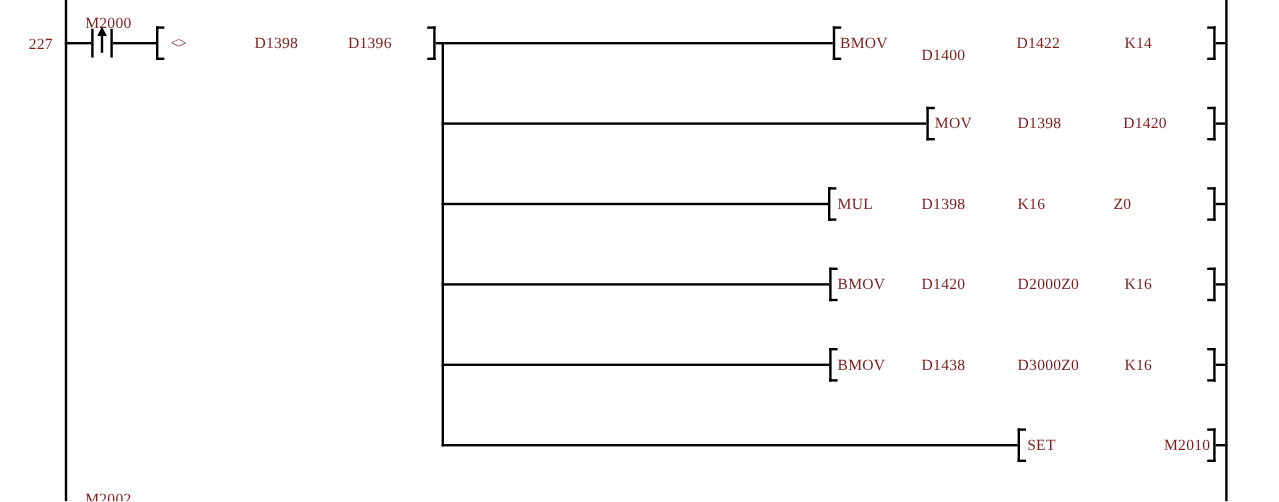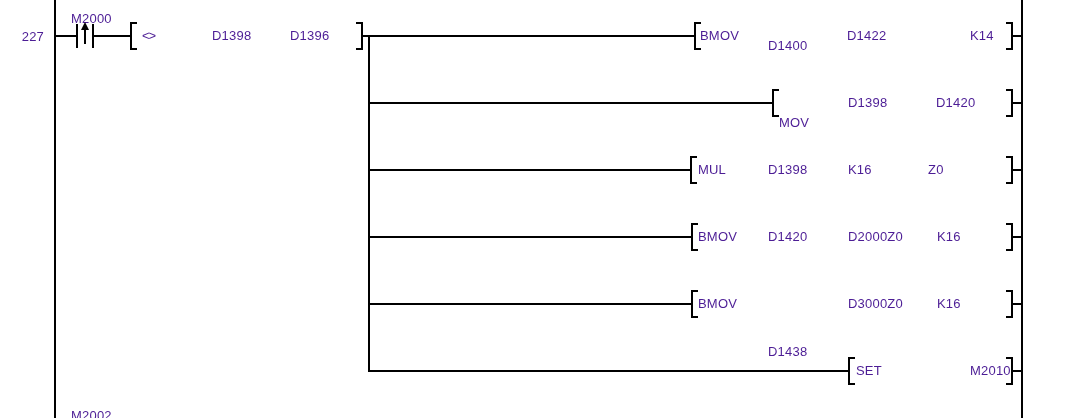--- a/index.html
+++ b/index.html
@@ -4,21 +4,21 @@
 <style>
   html,body{margin:0;padding:0;background:#ffffff;}
   #canvas{
     position:relative;width:1066px;height:418px;background:#ffffff;
     overflow:hidden;font-family:"Liberation Sans",sans-serif;
   }
   .wire-h{position:absolute;height:2px;background:#000;}
   .wire-v{position:absolute;width:2px;background:#000;}
   .lbl{
     position:absolute;font-size:13px;line-height:20px;height:20px;
-    color:#4c1d95;white-space:nowrap;letter-spacing:0.2px;
+    color:#7f1d1d;white-space:nowrap;letter-spacing:0.2px;font-family:Liberation Serif, serif;
   }
   .br{position:absolute;width:7px;height:28px;box-sizing:border-box;}
   .br-open{border-top:2px solid #000;border-bottom:2px solid #000;border-left:2px solid #000;}
   .br-close{border-top:2px solid #000;border-bottom:2px solid #000;border-right:2px solid #000;}
   .contact-bar{position:absolute;width:2px;height:24px;background:#000;}
   .arrow-stem{position:absolute;width:2px;height:15px;background:#000;}
   .arrow-head{
     position:absolute;width:0;height:0;
     border-left:4px solid transparent;border-right:4px solid transparent;
     border-bottom:8px solid #000;
@@ -54,29 +54,29 @@
   </div>
 
   <div class="wire-h" style="left:363px;top:35px;width:331px;"></div>
   <div class="wire-v" style="left:368px;top:35px;height:337px;"></div>
 
   <div>
     <div class="br br-open" style="left:694px;top:22px;"></div>
     <div class="lbl" style="left:700px;top:26px;">BMOV</div>
     <div class="lbl op" style="left:768px;top:36px;">D1400</div>
     <div class="lbl op" style="left:847px;top:26px;">D1422</div>
-    <div class="lbl op" style="left:970px;top:26px;">K14</div>
+    <div class="lbl op" style="left:937px;top:26px;">K14</div>
     <div class="br br-close" style="left:1006px;top:22px;"></div>
     <div class="wire-h" style="left:1013px;top:35px;width:8px;"></div>
   </div>
 
   <div>
     <div class="wire-h" style="left:368px;top:102px;width:404px;"></div>
     <div class="br br-open" style="left:772px;top:89px;"></div>
-    <div class="lbl" style="left:779px;top:93px;margin-top:20px;">MOV</div>
+    <div class="lbl" style="left:779px;top:93px;">MOV</div>
     <div class="lbl op" style="left:848px;top:93px;">D1398</div>
     <div class="lbl op" style="left:936px;top:93px;">D1420</div>
     <div class="br br-close" style="left:1006px;top:89px;"></div>
     <div class="wire-h" style="left:1013px;top:102px;width:8px;"></div>
   </div>
 
   <div>
     <div class="wire-h" style="left:368px;top:169px;width:322px;"></div>
     <div class="br br-open" style="left:690px;top:156px;"></div>
     <div class="lbl" style="left:698px;top:160px;">MUL</div>
@@ -95,21 +95,21 @@
     <div class="lbl op" style="left:848px;top:227px;">D2000Z0</div>
     <div class="lbl op" style="left:937px;top:227px;">K16</div>
     <div class="br br-close" style="left:1006px;top:223px;"></div>
     <div class="wire-h" style="left:1013px;top:236px;width:8px;"></div>
   </div>
 
   <div>
     <div class="wire-h" style="left:368px;top:303px;width:323px;"></div>
     <div class="br br-open" style="left:691px;top:290px;"></div>
     <div class="lbl" style="left:698px;top:294px;">BMOV</div>
-    <div class="lbl op" style="left:768px;top:294px;margin-top:48px;">D1438</div>
+    <div class="lbl op" style="left:768px;top:294px;">D1438</div>
     <div class="lbl op" style="left:848px;top:294px;">D3000Z0</div>
     <div class="lbl op" style="left:937px;top:294px;">K16</div>
     <div class="br br-close" style="left:1006px;top:290px;"></div>
     <div class="wire-h" style="left:1013px;top:303px;width:8px;"></div>
   </div>
 
   <div>
     <div class="wire-h" style="left:368px;top:370px;width:480px;"></div>
     <div class="br br-open" style="left:848px;top:357px;"></div>
     <div class="lbl" style="left:856px;top:361px;">SET</div>

